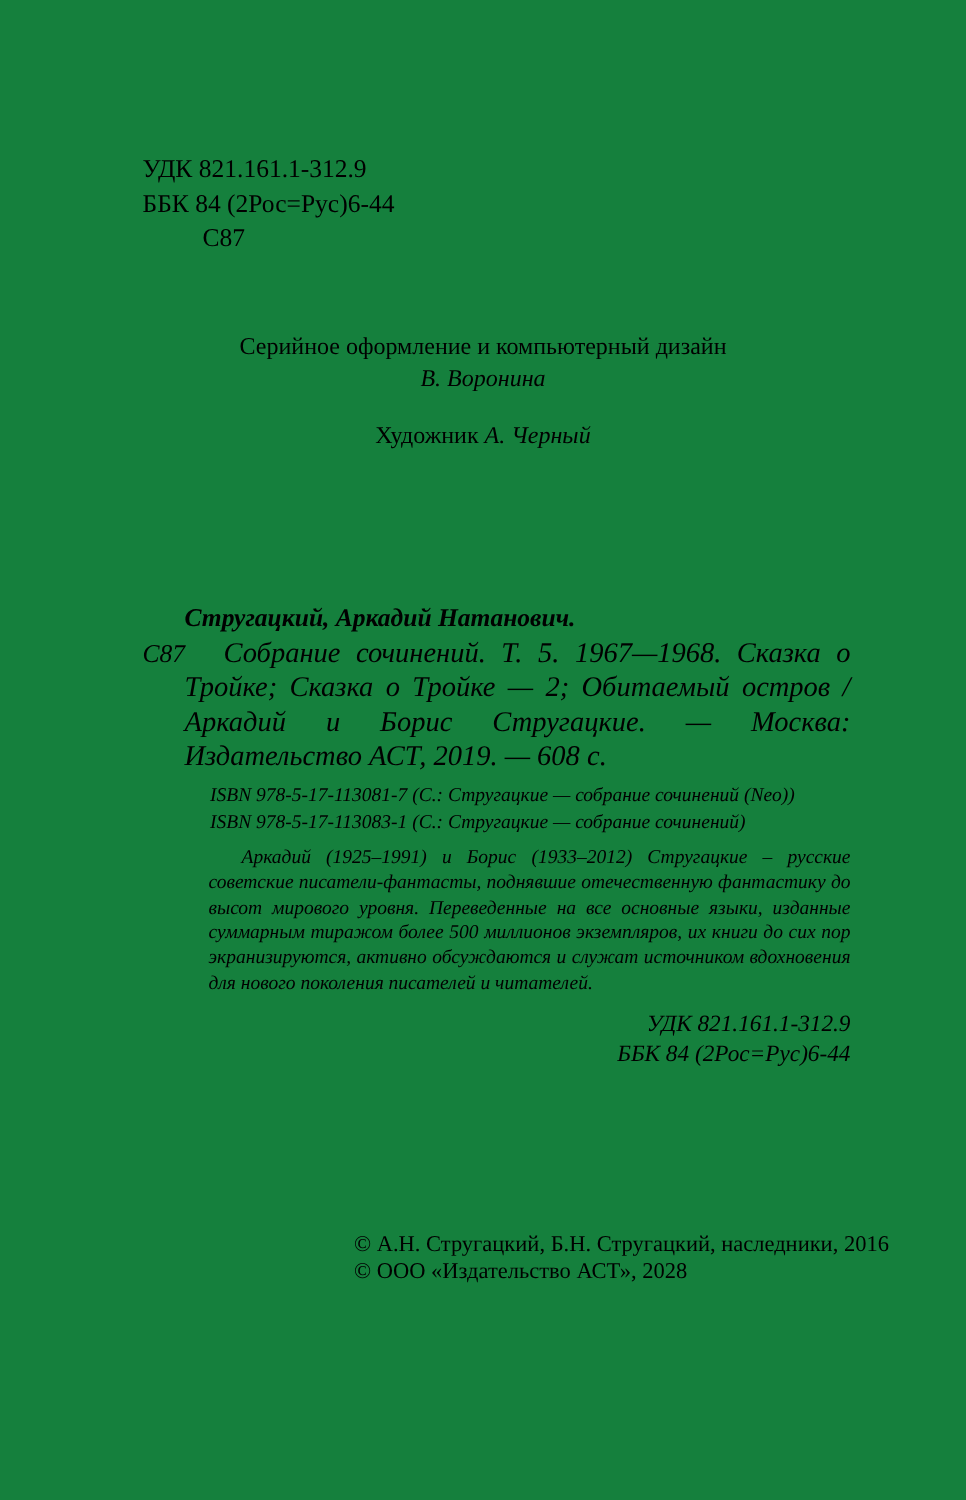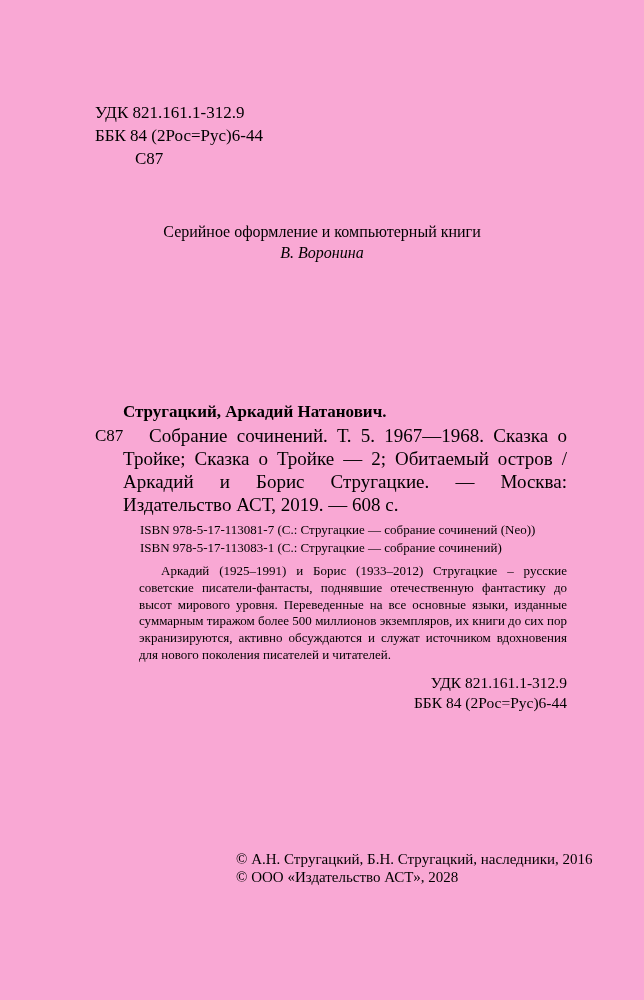--- a/index.html
+++ b/index.html
@@ -2,21 +2,21 @@
 <html><head>
 <meta charset="utf-8">
 <style>
   * { margin: 0; padding: 0; box-sizing: border-box; }
   html, body { background: #ffffff; }
   .page {
     position: relative;
     width: 644px;
     height: 1000px;
     margin: 0 auto;
-    background: #f9a8d4;
+    background: #15803d;
     color: #000000;
     font-family: "Liberation Serif", "DejaVu Serif", serif;
     overflow: hidden;
   }
   .italic { font-style: italic; }
 
   .top-codes {
     position: absolute;
     left: 95px;
     top: 101px;
@@ -34,20 +34,21 @@
     font-size: 16px;
     line-height: 21px;
   }
   .credits .artist-line { margin-top: 17px; }
 
   .catalog {
     position: absolute;
     left: 95px;
     top: 400px;
     width: 472px;
+    font-style: italic;
   }
   .author-heading {
     margin-left: 28px;
     font-weight: bold;
     font-size: 17px;
     line-height: 23px;
   }
   .bib-entry { position: relative; margin-top: 1px; }
   .bib-code {
     position: absolute;
@@ -81,39 +82,43 @@
   .udc-bottom {
     margin-top: 9px;
     text-align: right;
     font-size: 15.5px;
     line-height: 20px;
   }
 
   .copyright {
     position: absolute;
     left: 236px;
-    top: 851px;
+    top: 822px;
     font-size: 15px;
     line-height: 17.5px;
   }
 </style>
 </head>
 <body>
 
 <div class="page">
 
   <div class="top-codes">
     <div>УДК 821.161.1-312.9</div>
     <div>ББК 84 (2Рос=Рус)6-44</div>
     <div class="code-indent">С87</div>
   </div>
 
   <div class="credits">
-    <div>Серийное оформление и компьютерный книги</div>
+    <div>Серийное оформление и компьютерный дизайн</div>
     <div class="italic">В. Воронина</div>
+    <div class="artist-line">
+      <span>Художник</span>
+      <span class="italic">А. Черный</span>
+    </div>
   </div>
 
   <div class="catalog">
     <div class="author-heading">Стругацкий, Аркадий Натанович.</div>
 
     <div class="bib-entry">
       <span class="bib-code">С87</span>
       <p class="bib-text">Собрание сочинений. Т. 5. 1967—1968. Сказка о Тройке; Сказка о Тройке — 2; Обитаемый остров / Аркадий и Борис Стругацкие. — Москва: Издательство АСТ, 2019. — 608 с.</p>
     </div>
 

